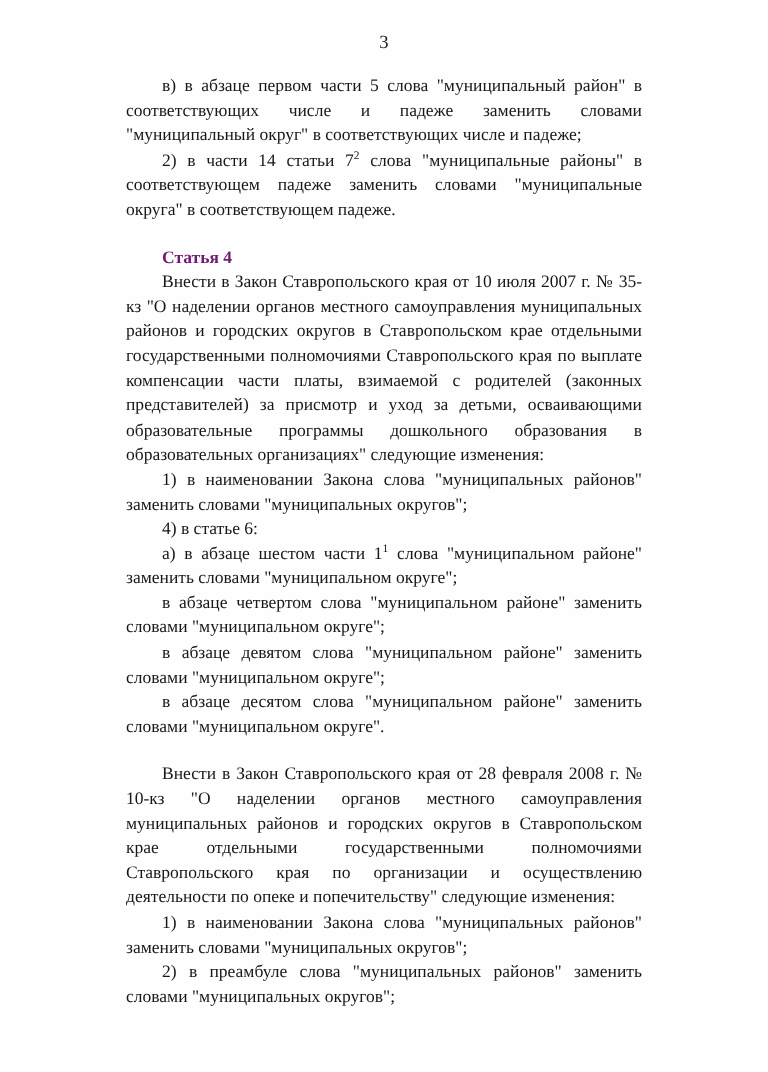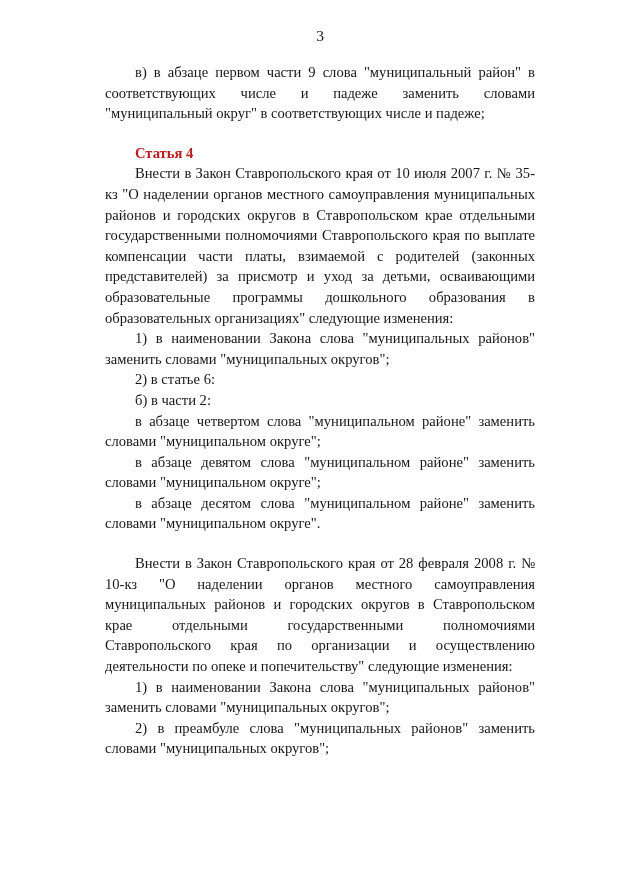--- a/index.html
+++ b/index.html
@@ -47,21 +47,21 @@
   }
   p.indent {
     text-indent: 30px;
   }
   .article-head {
     font-weight: bold;
     font-size: 14.6px;
     line-height: 20.6px;
     text-indent: 30px;
     margin: 0;
-    color: #b91c1c;
+    color: #701a75;
   }
   .gap-before-article {
     height: 19px;
   }
   sup {
     font-size: 0.66em;
     vertical-align: super;
     line-height: 0;
   }
   .last-line-left {
@@ -70,36 +70,41 @@
 </style>
 </head>
 <body>
 
 <div class="page">
 
   <div class="page-number">3</div>
 
   <div class="content">
 
-    <p class="indent">в) в абзаце первом части 9 слова "муниципальный район" в соответствующих числе и падеже заменить словами "муниципальный округ" в соответствующих числе и падеже;</p>
+    <p class="indent">в) в абзаце первом части 5 слова "муниципальный район" в соответствующих числе и падеже заменить словами "муниципальный округ" в соответствующих числе и падеже;</p>
 
+    <p class="indent">
+      <span>2) в части 14 статьи 7</span><sup>2</sup><span> слова "муниципальные районы" в соответствующем падеже заменить словами "муниципальные округа" в соответствующем падеже.</span>
+    </p>
 
     <div class="gap-before-article"></div>
 
     <p class="article-head">Статья 4</p>
 
     <p class="indent">Внести в Закон Ставропольского края от 10 июля 2007 г. № 35-кз "О наделении органов местного самоуправления муниципальных районов и городских округов в Ставропольском крае отдельными государственными полномочиями Ставропольского края по выплате компенсации части платы, взимаемой с родителей (законных представителей) за присмотр и уход за детьми, осваивающими образовательные программы дошкольного образования в образовательных организациях" следующие изменения:</p>
 
     <p class="indent">1) в наименовании Закона слова "муниципальных районов" заменить словами "муниципальных округов";</p>
 
 
-    <p class="indent last-line-left">2) в статье 6:</p>
+    <p class="indent last-line-left">4) в статье 6:</p>
 
+    <p class="indent">
+      <span>а) в абзаце шестом части 1</span><sup>1</sup><span> слова "муниципальном районе" заменить словами "муниципальном округе";</span>
+    </p>
 
-    <p class="indent last-line-left">б) в части 2:</p>
 
     <p class="indent">в абзаце четвертом слова "муниципальном районе" заменить словами "муниципальном округе";</p>
 
     <p class="indent">в абзаце девятом слова "муниципальном районе" заменить словами "муниципальном округе";</p>
 
     <p class="indent">в абзаце десятом слова "муниципальном районе" заменить словами "муниципальном округе".</p>
 
     <div class="gap-before-article"></div>
 
 

